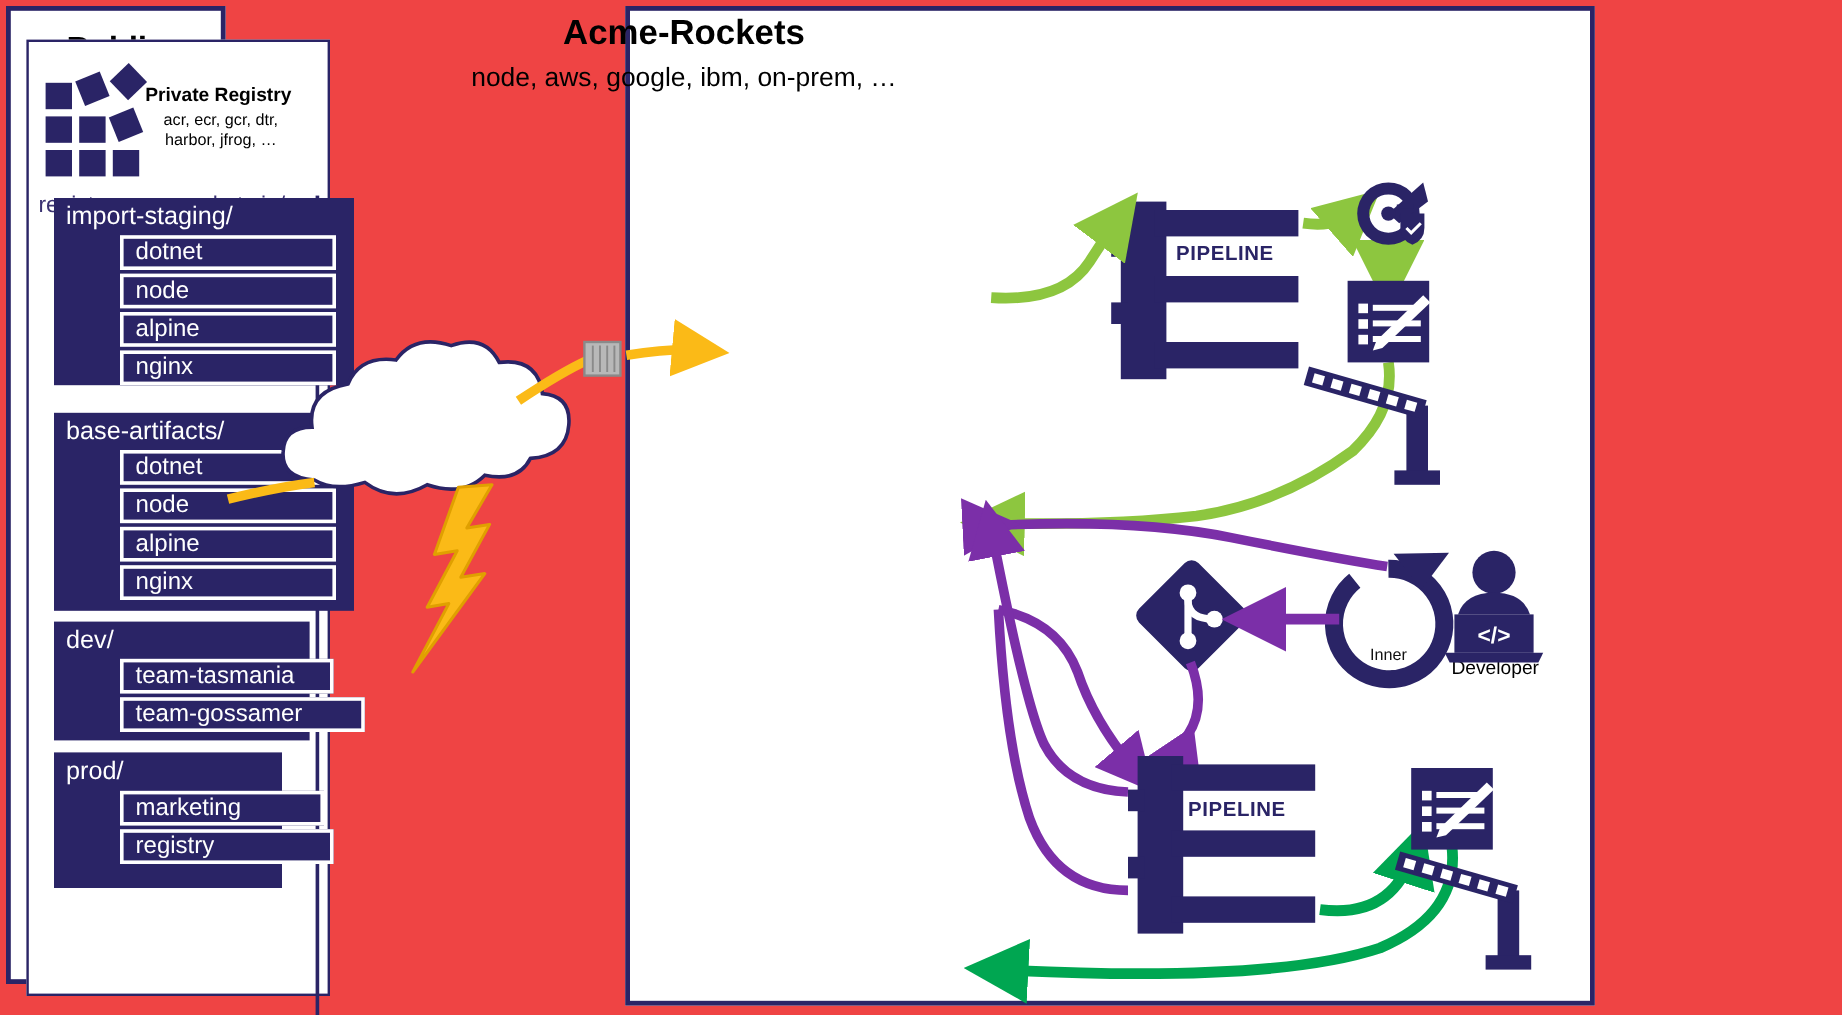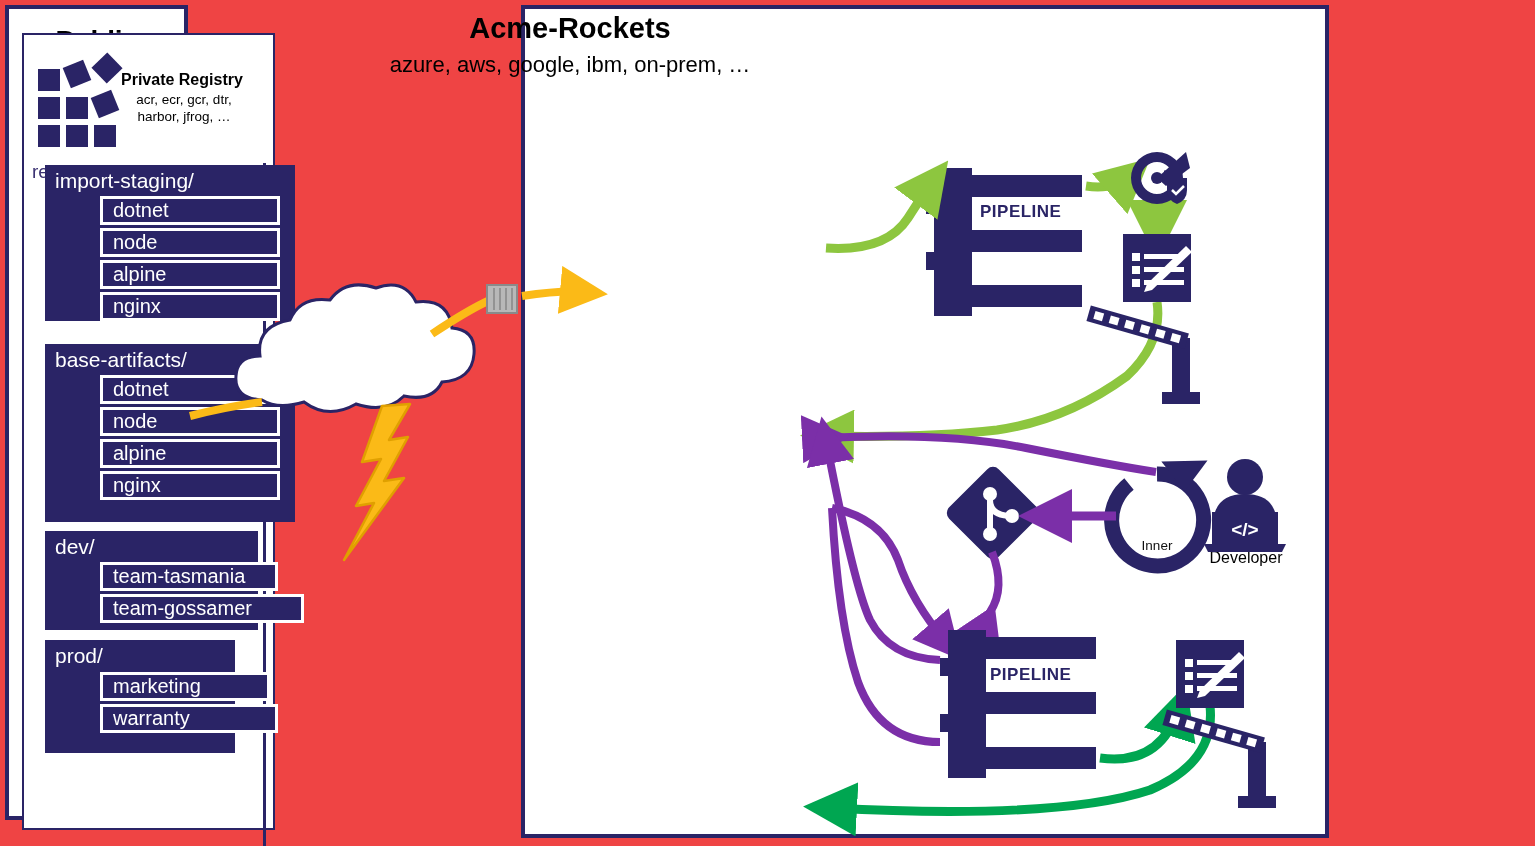--- a/index.html
+++ b/index.html
@@ -158,21 +158,21 @@
                c3 5 8 4 10 3 c0 -2 1 -3 2 -4 c-6 -1 -12 -3 -12 -13 c0 -3 1 -5 3 -7
                c0 -1 -1 -3 0 -7 c0 0 2 -1 8 3 c4 -1 9 -1 13 0 c6 -4 8 -3 8 -3
                c1 4 0 6 0 7 c2 2 3 4 3 7 c0 10 -6 12 -12 13 c1 1 2 3 2 6 v8
                c0 1 1 2 2 2 c10 -3 17 -12 17 -23 c0 -14 -11 -25 -25 -25 Z" fill="#fff"></path>
     </svg>
     <span class="cap">GitHub</span>
   </div>
 
   <div id="acme-panel"></div>
   <div id="acme-title">Acme-Rockets</div>
-  <div id="acme-sub">azure, aws, google, ibm, on-prem, …</div>
+  <div id="acme-sub">node, aws, google, ibm, on-prem, …</div>
 
   <div id="private-box">
 
     <div>
       <div class="tile" style="left:14px;top:34px;width:22px;height:22px"></div>
       <div class="tile" style="left:42px;top:28px;width:22px;height:22px;transform:rotate(-22deg)"></div>
       <div class="tile" style="left:72px;top:22px;width:22px;height:22px;transform:rotate(-44deg)"></div>
       <div class="tile" style="left:14px;top:62px;width:22px;height:22px"></div>
       <div class="tile" style="left:42px;top:62px;width:22px;height:22px"></div>
       <div class="tile" style="left:70px;top:58px;width:22px;height:22px;transform:rotate(-22deg)"></div>
@@ -192,38 +192,38 @@
     <div class="trunk" style="left:218px;top:-2px;height:836px"></div>
 
     <div class="group" style="width:250px;padding-bottom:0">
       <div class="group-label">import-staging/</div>
       <div class="item pad" style="width:180px">dotnet</div>
       <div class="item pad" style="width:180px">node</div>
       <div class="item pad" style="width:180px">alpine</div>
       <div class="item" style="width:180px">nginx</div>
     </div>
 
-    <div class="group" style="width:250px;padding-bottom:22px;margin-top:23px">
+    <div class="group" style="width:250px;padding-bottom:9px;margin-top:23px">
       <div class="group-label">base-artifacts/</div>
       <div class="item pad" style="width:180px">dotnet</div>
       <div class="item pad" style="width:180px">node</div>
       <div class="item pad" style="width:180px">alpine</div>
       <div class="item" style="width:180px">nginx</div>
     </div>
 
     <div class="group" style="width:213px;padding-bottom:7px;margin-top:9px">
       <div class="group-label">dev/</div>
       <div class="item pad" style="width:178px">team-tasmania</div>
       <div class="item" style="width:204px">team-gossamer</div>
     </div>
 
     <div class="group" style="width:190px;padding-bottom:20px;margin-top:10px">
       <div class="group-label">prod/</div>
       <div class="item pad" style="width:170px">marketing</div>
-      <div class="item" style="width:178px">warranty</div>
+      <div class="item" style="width:178px">registry</div>
     </div>
   </div>
 
   <div class="cloud-label">Internet</div>
   <div class="ptxt" style="left:980px;top:202px">PIPELINE</div>
   <div class="ptxt" style="left:990px;top:665px">PIPELINE</div>
   <div class="ttxt" style="left:1137px;top:241px">TESTING</div>
   <div class="ttxt" style="left:1192px;top:648px">TESTING</div>
   <div class="ilabel" style="left:1126px;top:506px;width:62px">
     <div>Inner</div>

